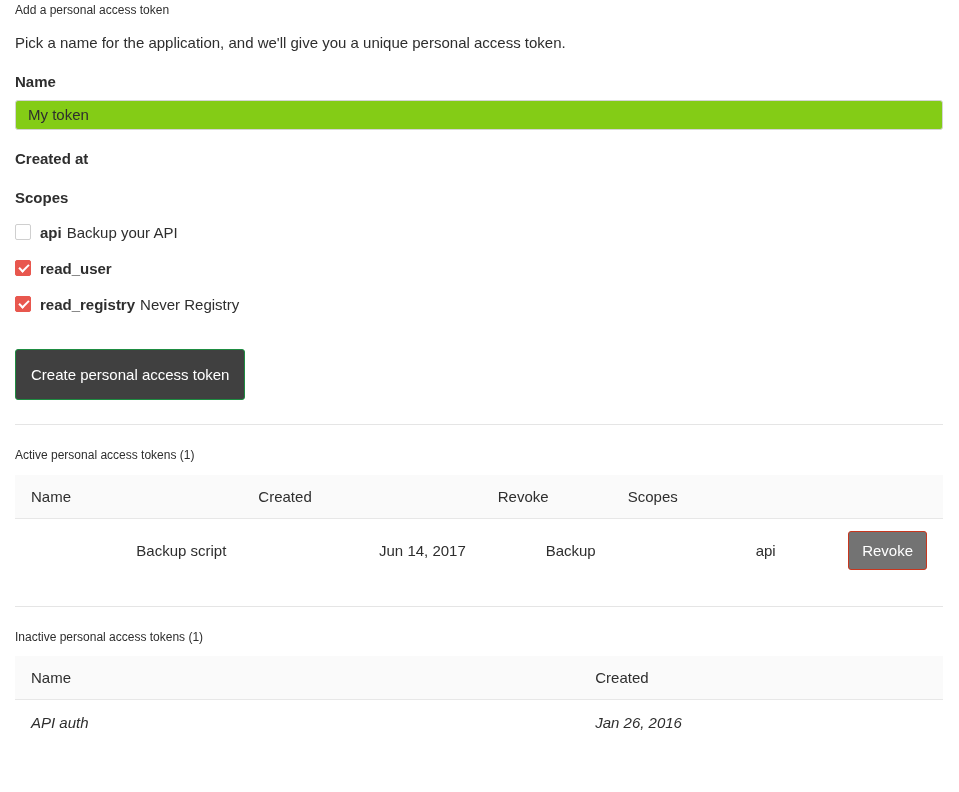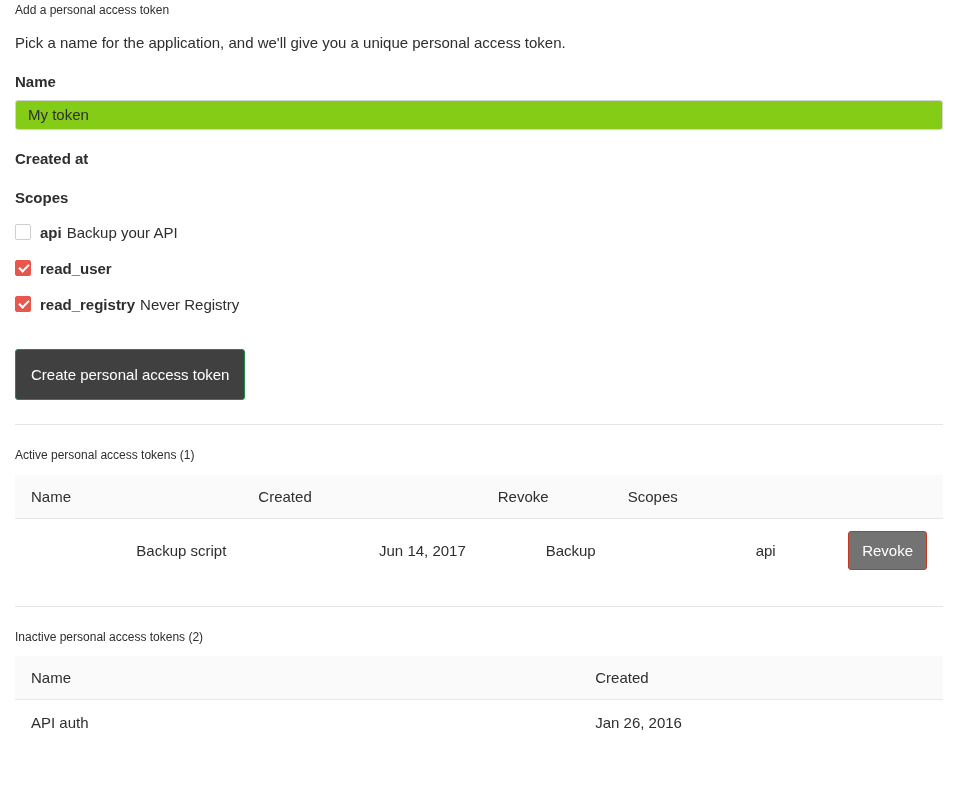--- a/index.html
+++ b/index.html
@@ -122,21 +122,21 @@
     color: #fff;
     background: #737373;
     border: 1px solid #c8361e;
     border-radius: 3px;
     cursor: pointer;
   }
   .inactive-table td {
     padding: 12px 16px;
     border-bottom: 1px solid #f0f0f0;
   }
-  .inactive-table tr:last-child td { border-bottom: none; }
+  .inactive-table tr:last-child td { border-bottom: none; font-style: italic; }
 </style>
 </head>
 <body>
 
 <div class="page">
 
   <div>
     <h4 class="section-heading">Add a personal access token</h4>
     <p class="form-desc">Pick a name for the application, and we'll give you a unique personal access token.</p>
 
@@ -198,21 +198,21 @@
             <button class="btn-revoke">Revoke</button>
           </td>
         </tr>
       </tbody>
     </table>
   </div>
 
   <hr class="divider">
 
   <div class="tokens-section">
-    <h4 class="section-heading">Inactive personal access tokens (2)</h4>
+    <h4 class="section-heading">Inactive personal access tokens (1)</h4>
     <table class="tokens-table inactive-table">
       <colgroup>
         <col style="width:60.8%">
           <col style="width:39.2%">
       </colgroup>
       <thead>
         <tr>
           <th>Name</th>
           <th>Created</th>
         </tr>

